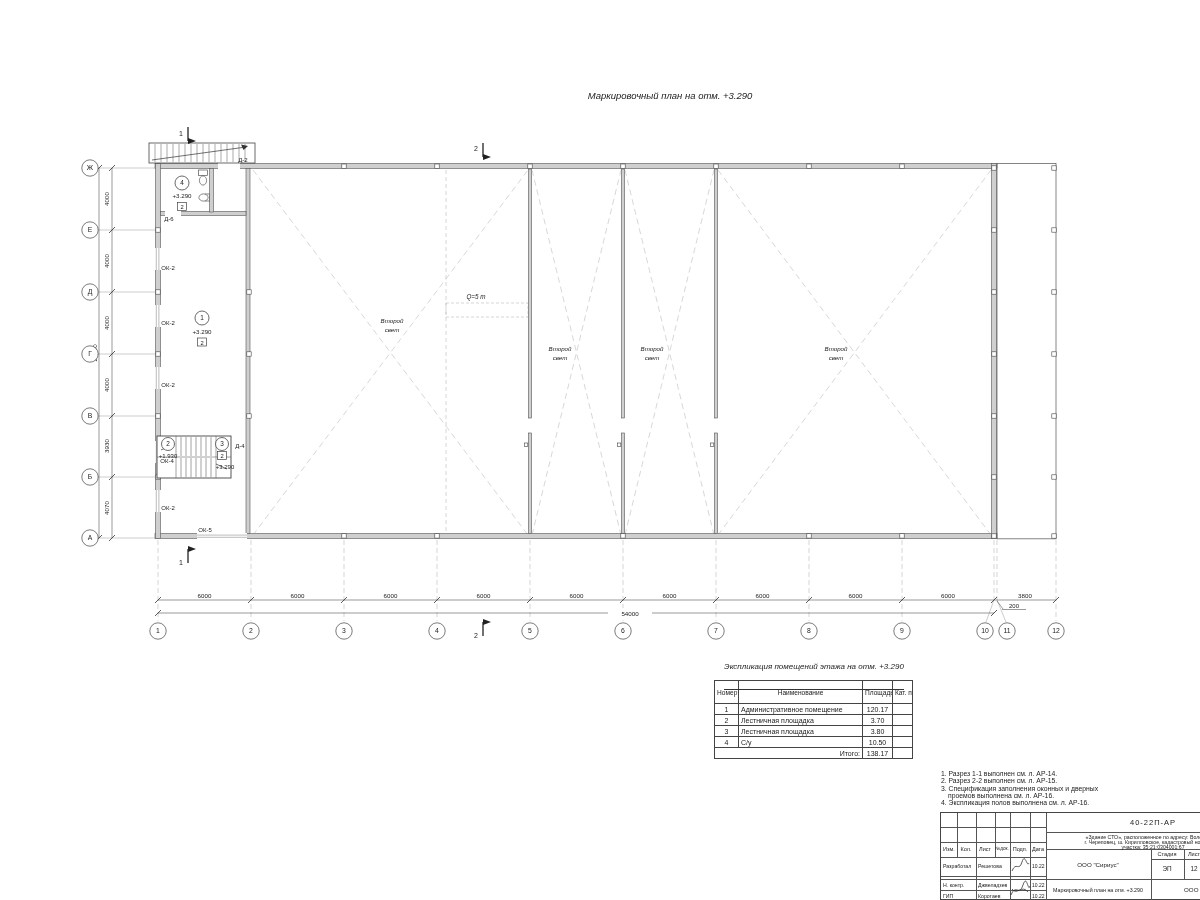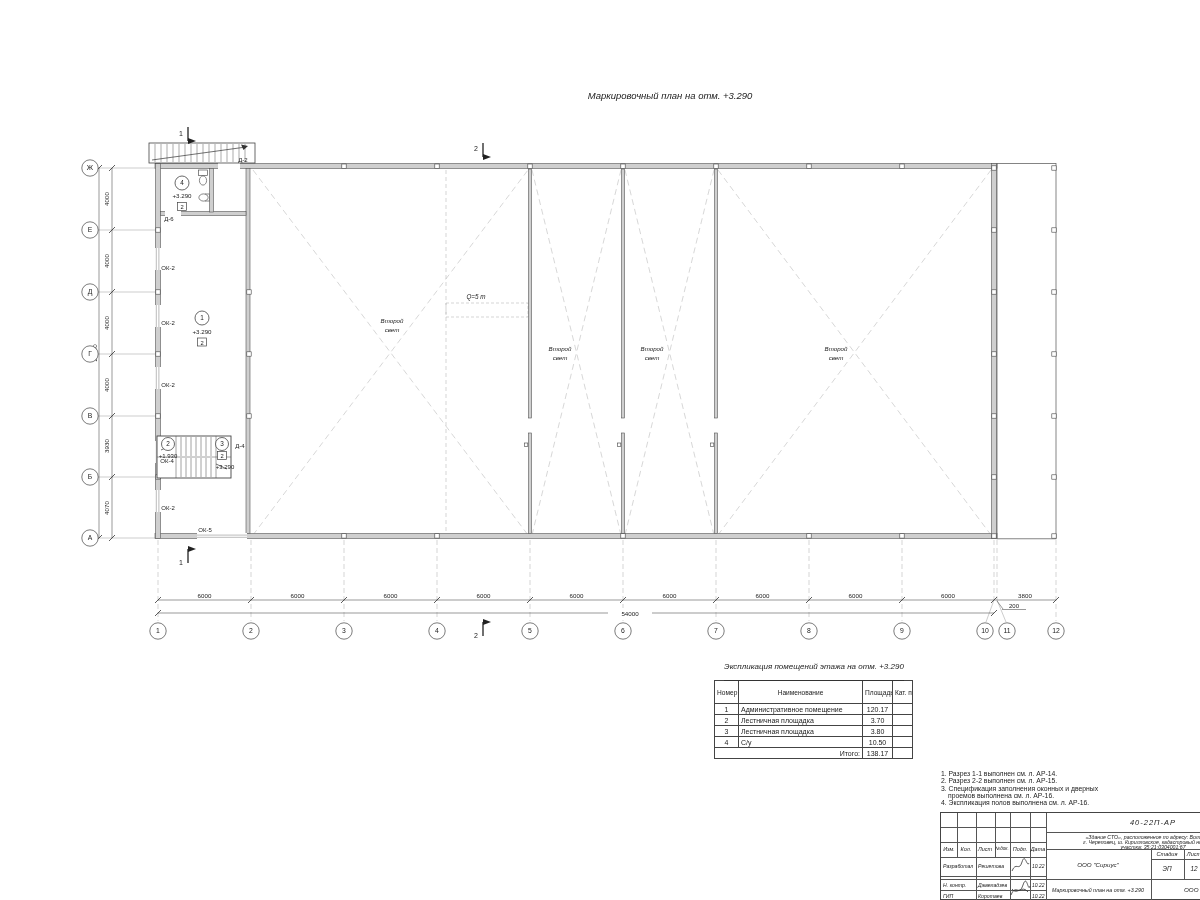--- a/index.html
+++ b/index.html
@@ -9,37 +9,37 @@
     font-family:"Liberation Sans",sans-serif;
   }
   .abs{position:absolute;}
   svg text{font-family:"Liberation Sans",sans-serif;fill:#222;}
   
   #main-title{top:90px;left:460px;width:420px;text-align:center;
     font-size:9.5px;font-style:italic;color:#222;}
   
   #schedule{top:662px;left:714px;width:200px;}
   #schedule .sched-title{text-align:center;font-size:8px;font-style:italic;margin-bottom:9px;}
-  #schedule .sched-title span{border-bottom:1px solid #333;padding-bottom:9px;}
+  #schedule .sched-title span{border-bottom:1px solid #333;padding-bottom:18px;}
   #schedule table{border-collapse:collapse;width:198px;table-layout:fixed;}
   #schedule td,#schedule th{border:1px solid #444;font-weight:normal;font-size:7px;
     padding:0 2px;overflow:hidden;white-space:nowrap;}
   #schedule th{height:22px;font-size:6.6px;line-height:7px;}
   #schedule td{height:10px;}
   #schedule .c{text-align:center;}
   #schedule .r{text-align:right;}
   
   #notes{top:770px;left:941px;width:235px;font-size:6.8px;line-height:7.3px;color:#222;}
   
   #stamp{top:812px;left:940px;width:320px;height:88px;border:1px solid #444;
     font-size:5.5px;box-sizing:border-box;}
   #stamp .ln{position:absolute;background:#555;}
   #stamp .h{height:1px;}
   #stamp .v{width:1px;}
-  #stamp .t{position:absolute;white-space:nowrap;font-style:italic;}
+  #stamp .t{position:absolute;white-space:nowrap;}
   #stamp .tc{transform:translateX(-50%);}
 </style>
 </head>
 <body>
 
 <div id="main-title" class="abs">Маркировочный план на отм. +3.290</div>
 
 <svg class="abs" style="top:0;left:0" width="1200" height="655" viewBox="0 0 1200 655">
 
   <g stroke="#9a9a9a" stroke-width="0.5">

